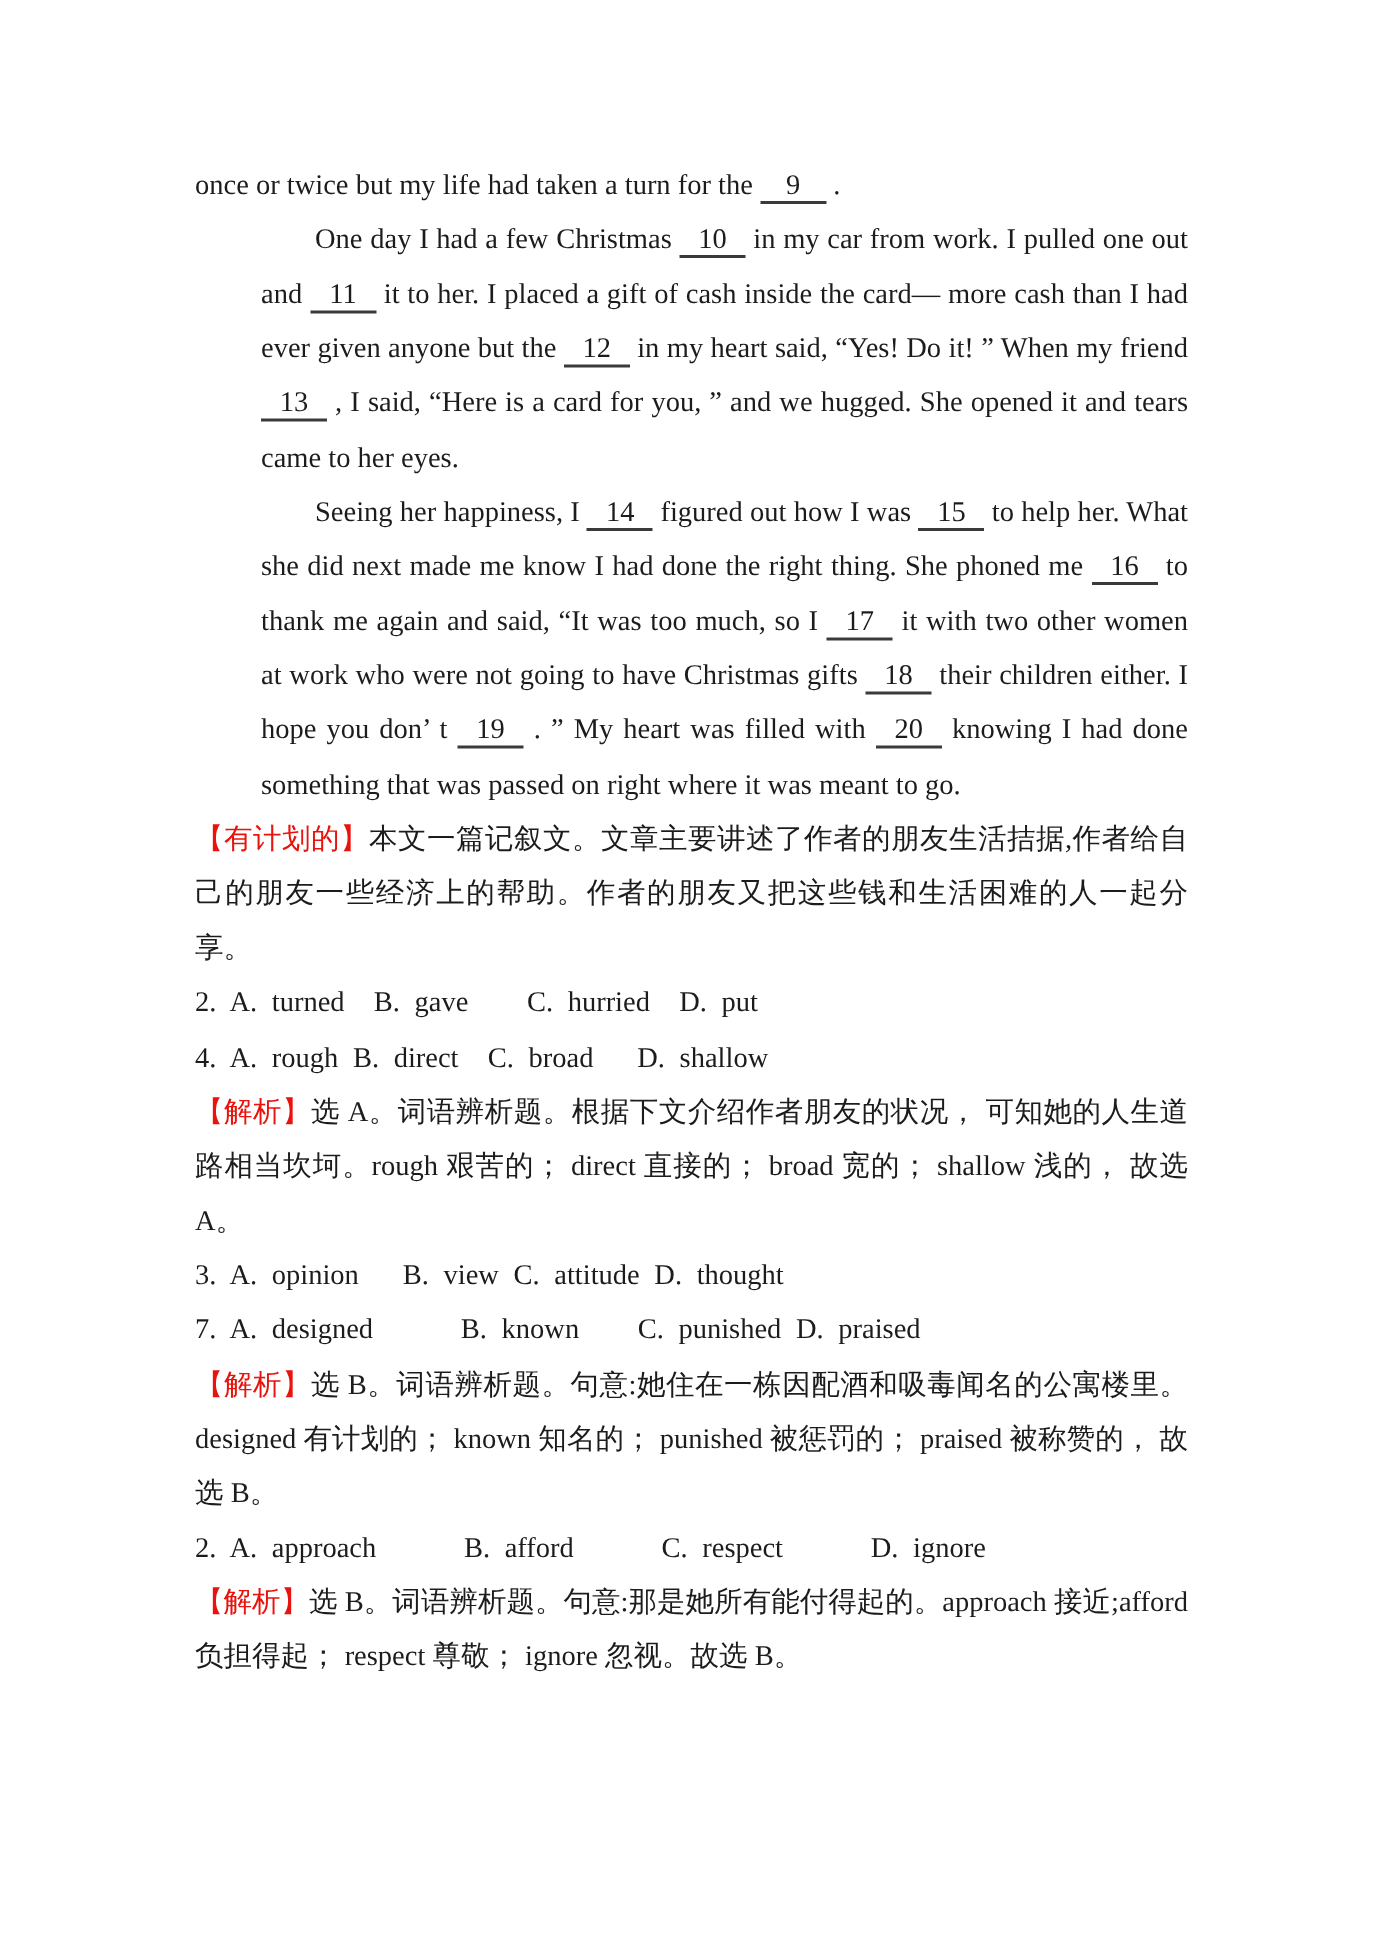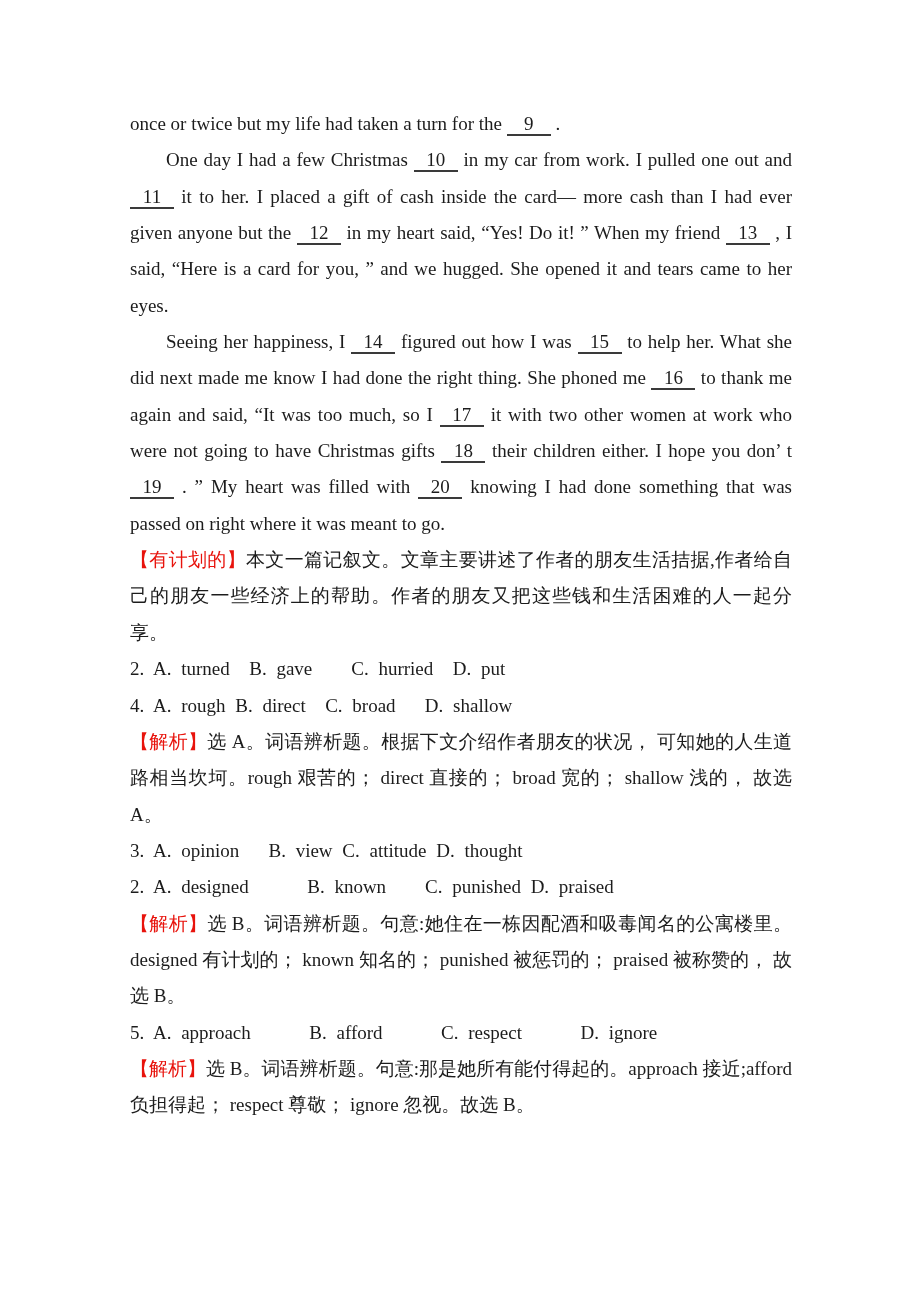--- a/index.html
+++ b/index.html
@@ -23,20 +23,21 @@
     font-size: 19px;
     line-height: 36.35px;
     color: var(--ink, #1c1c1c);
   }
   .content p {
     margin: 0;
     text-align: justify;
   }
   .para.indent {
     text-indent: 36px;
+    margin-left: 44px;
   }
   .blank {
     display: inline-block;
     min-width: 44px;
     text-align: center;
     text-indent: 0;
     line-height: 21px;
     border-bottom: 2px solid #3a3a3a;
   }
   .options {
@@ -57,19 +58,19 @@
         <p class="para">once or twice but my life had taken a turn for the <span class="blank">9</span> .</p>
         <p class="para indent">One day I had a few Christmas <span class="blank">10</span> in my car from work. I pulled one out and <span class="blank">11</span> it to her. I placed a gift of cash inside the card— more cash than I had ever given anyone but the <span class="blank">12</span> in my heart said, “Yes! Do it! ” When my friend <span class="blank">13</span> , I said, “Here is a card for you, ” and we hugged. She opened it and tears came to her eyes.</p>
         <p class="para indent">Seeing her happiness, I <span class="blank">14</span> figured out how I was <span class="blank">15</span> to help her. What she did next made me know I had done the right thing. She phoned me <span class="blank">16</span> to thank me again and said, “It was too much, so I <span class="blank">17</span> it with two other women at work who were not going to have Christmas gifts <span class="blank">18</span> their children either. I hope you don’ t <span class="blank">19</span> . ” My heart was filled with <span class="blank">20</span> knowing I had done something that was passed on right where it was meant to go.</p>
       </div>
     <p><span class="red">【有计划的】</span><span>本文一篇记叙文。文章主要讲述了作者的朋友生活拮据,作者给自己的朋友一些经济上的帮助。作者的朋友又把这些钱和生活困难的人一起分享。</span></p>
     <div>
         <p class="options">2. A. turned  B. gave    C. hurried  D. put</p>
         <p class="options">4. A. rough B. direct  C. broad   D. shallow</p>
         <p class="explain"><span class="red">【解析】</span>选 A。词语辨析题。根据下文介绍作者朋友的状况， 可知她的人生道路相当坎坷。rough 艰苦的；  direct 直接的；  broad 宽的； shallow 浅的， 故选 A。</p>
         <p class="options">3. A. opinion   B. view C. attitude D. thought</p>
-        <p class="options">2. A. designed      B. known    C. punished D. praised</p>
+        <p class="options">7. A. designed      B. known    C. punished D. praised</p>
         <p class="explain"><span class="red">【解析】</span>选 B。词语辨析题。句意:她住在一栋因配酒和吸毒闻名的公寓楼里。designed 有计划的； known 知名的；  punished 被惩罚的； praised 被称赞的， 故选 B。</p>
-        <p class="options">5. A. approach      B. afford      C. respect      D. ignore</p>
+        <p class="options">2. A. approach      B. afford      C. respect      D. ignore</p>
         <p class="explain"><span class="red">【解析】</span>选 B。词语辨析题。句意:那是她所有能付得起的。approach 接近;afford 负担得起； respect 尊敬； ignore 忽视。故选 B。</p>
       </div>
   </div>
 </div>
 
 </body></html>

